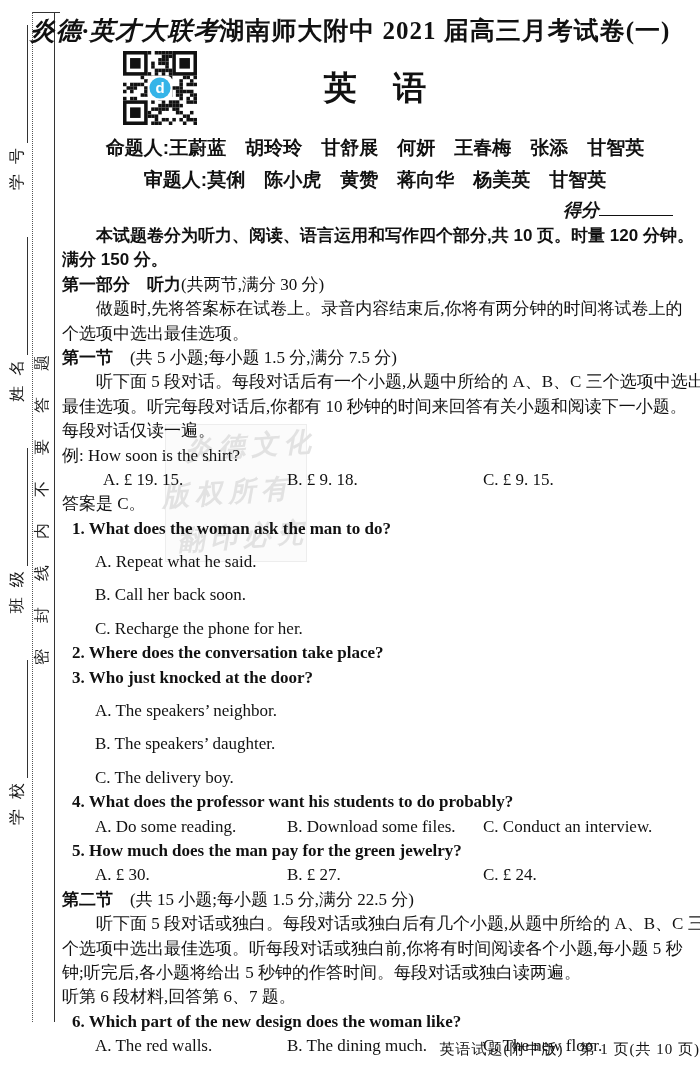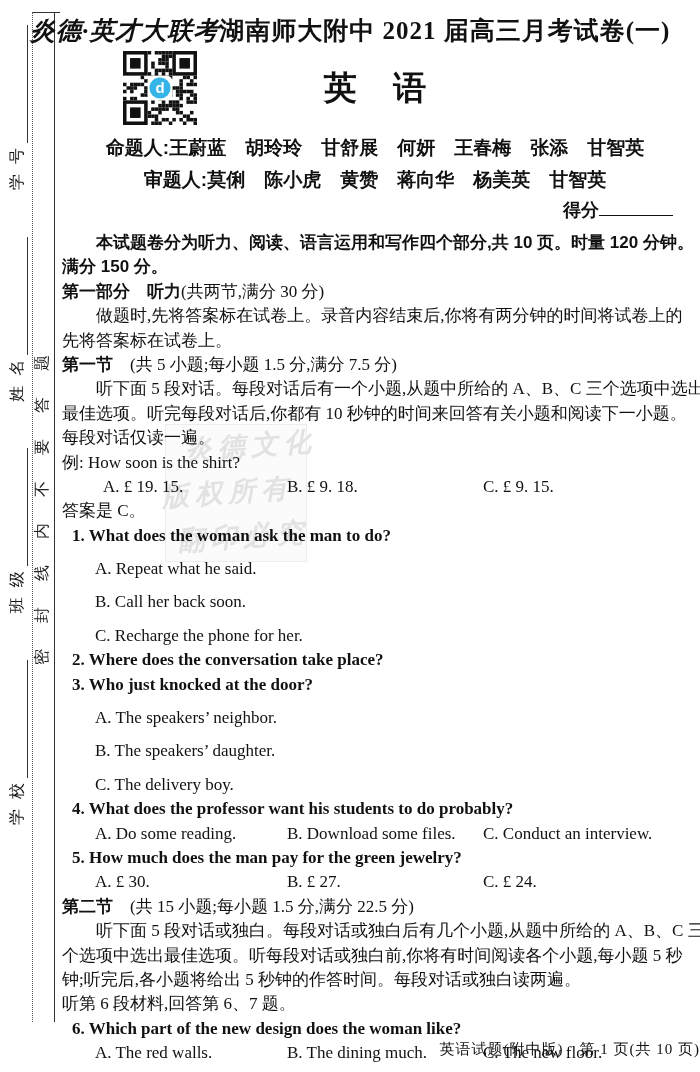--- a/index.html
+++ b/index.html
@@ -28,33 +28,33 @@
   .title .rest{font-weight:bold;letter-spacing:1px;}
   .qr{position:absolute;left:118px;top:51px;width:84px;height:74px;}
   .subject{position:absolute;left:62px;top:66px;width:626px;text-align:center;
         font-size:33px;font-weight:bold;white-space:pre;
         font-family:"Liberation Sans","DejaVu Sans",sans-serif;}
   .people{position:absolute;left:62px;width:626px;text-align:center;font-weight:bold;
         font-size:19px;white-space:nowrap;font-family:"Liberation Sans","DejaVu Sans",sans-serif;}
   .setters{top:135px;}
   .reviewers{top:167px;}
   .score{position:absolute;left:563px;top:197px;font-size:18px;font-weight:bold;
-        font-family:"Liberation Sans","DejaVu Sans",sans-serif;white-space:nowrap;}
+        font-family:"Liberation Sans","DejaVu Sans",sans-serif;white-space:nowrap;font-style:italic;}
   .score-blank{display:inline-block;width:74px;height:18px;border-bottom:1.5px solid #111;}
 
   
   .wm-box{position:absolute;left:165px;top:424px;width:140px;height:136px;
         background:#fbfbfb;border:1px solid #ededed;}
   .wm-text{position:absolute;left:162px;top:424px;width:170px;font-size:27px;font-weight:bold;
         font-style:italic;color:#e2e2e2;letter-spacing:6px;line-height:45px;white-space:nowrap;
         transform:rotate(-4deg);font-family:"Liberation Sans","DejaVu Sans",sans-serif;}
   .wm-text div{height:45px;}
 
   
-  .body-lines{position:absolute;left:62px;top:231px;width:626px;font-size:17px;
+  .body-lines{position:absolute;left:62px;top:224px;width:626px;font-size:17px;
         line-height:24.4px;}
   .line{height:24.4px;white-space:nowrap;position:relative;}
   .line.bold-indent,.line.bold{font-weight:bold;
         font-family:"Liberation Sans","DejaVu Sans",sans-serif;}
   .line.bold-indent,.line.indent{text-indent:34px;}
   .line.q{padding-left:10px;font-weight:bold;}
   .line.opt{padding-left:33px;margin-top:9px;}
   .hd{font-weight:bold;font-family:"Liberation Sans","DejaVu Sans",sans-serif;}
   .hd-rest{font-weight:normal;}
   .optcol{position:absolute;top:0;}
@@ -249,21 +249,21 @@
       <div style="padding-left: 26px;">炎德文化</div>
       <div style="padding-left: 0px;">版权所有</div>
       <div style="padding-left: 12px;">翻印必究</div>
     </div>
 
   <div class="body-lines">
       <div class="line bold-indent">本试题卷分为听力、阅读、语言运用和写作四个部分,共 10 页。时量 120 分钟。</div>
       <div class="line bold">满分 150 分。</div>
       <div class="line mixed"><span class="hd">第一部分　听力</span><span class="hd-rest">(共两节,满分 30 分)</span></div>
       <div class="line indent">做题时,先将答案标在试卷上。录音内容结束后,你将有两分钟的时间将试卷上的</div>
-      <div class="line plain">先将答案标在试卷上。</div>
+      <div class="line plain">个选项中选出最佳选项。</div>
       <div class="line mixed"><span class="hd">第一节</span><span class="hd-rest">　(共 5 小题;每小题 1.5 分,满分 7.5 分)</span></div>
       <div class="line indent">听下面 5 段对话。每段对话后有一个小题,从题中所给的 A、B、C 三个选项中选出</div>
       <div class="line plain">最佳选项。听完每段对话后,你都有 10 秒钟的时间来回答有关小题和阅读下一小题。</div>
       <div class="line plain">每段对话仅读一遍。</div>
       <div class="line plain">例: How soon is the shirt?</div>
       <div class="line optrow3">
         <span class="optcol c0 exa">A. £ 19. 15.</span>
         <span class="optcol c1">B. £ 9. 18.</span>
         <span class="optcol c2">C. £ 9. 15.</span>
       </div>

